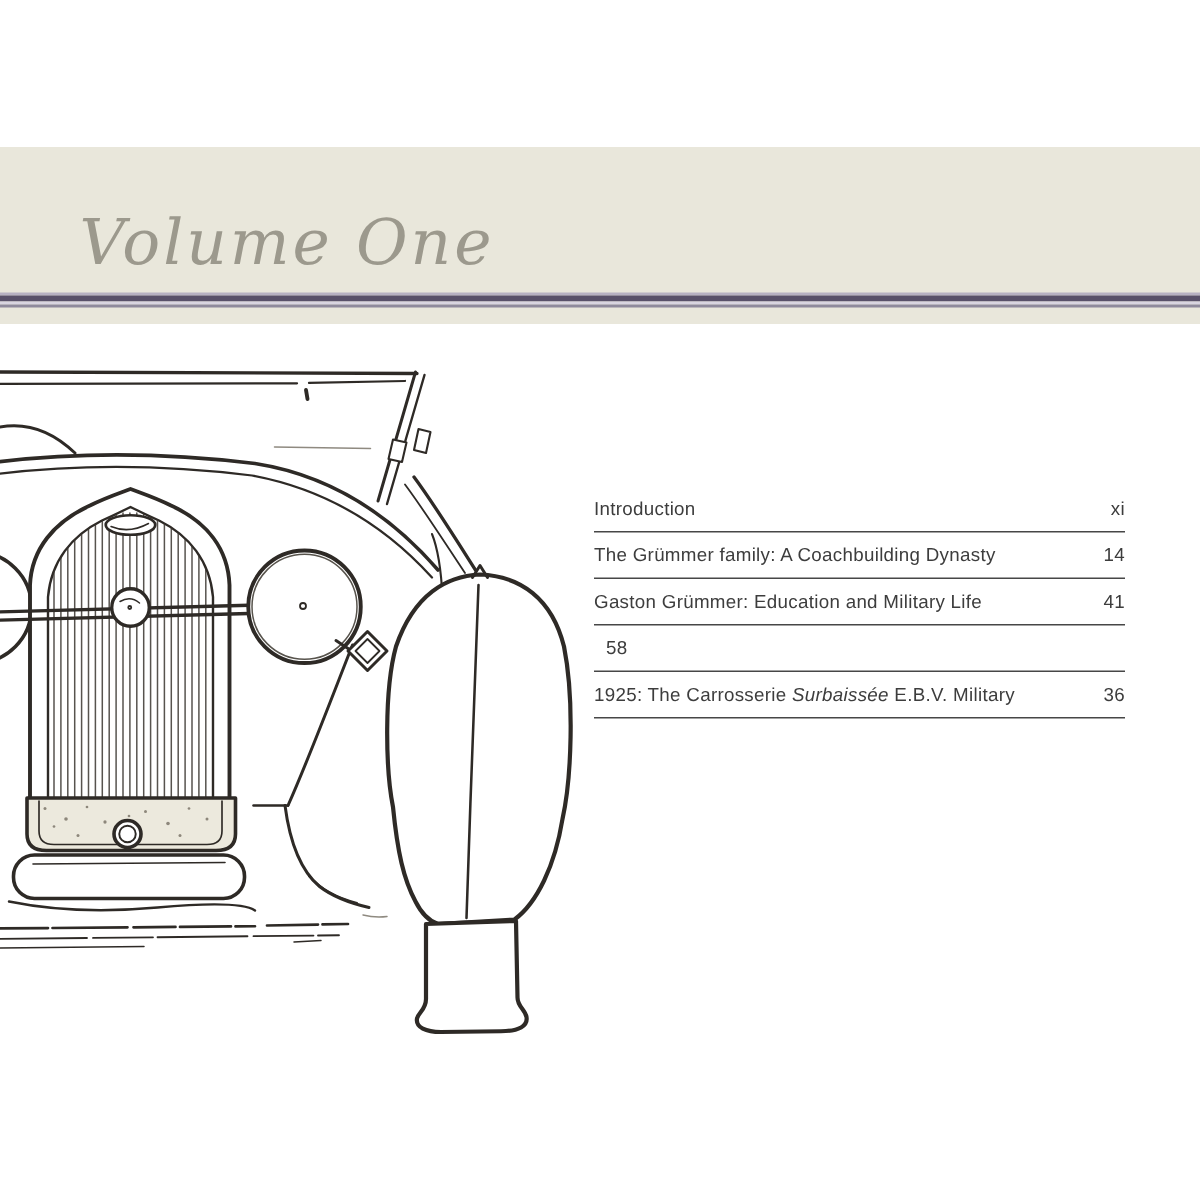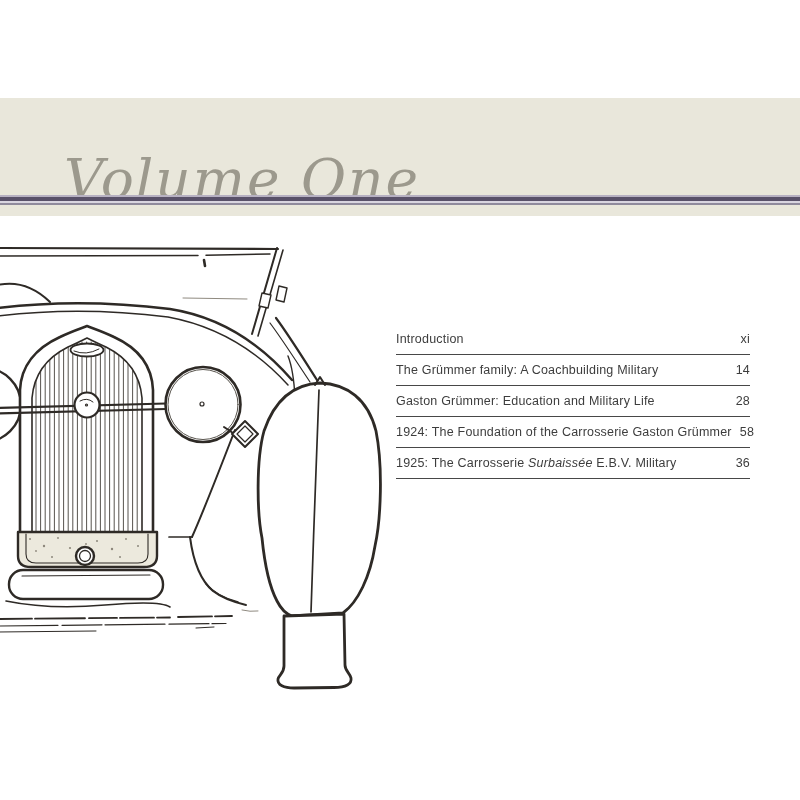--- a/index.html
+++ b/index.html
@@ -1,23 +1,23 @@
 <!DOCTYPE html>
 <html><head>
 <meta charset="utf-8">
 <style>
   html,body{margin:0;padding:0;background:#ffffff;}
   .page{position:relative;width:800px;height:800px;background:#ffffff;overflow:hidden;
         font-family:"Liberation Sans",sans-serif;}
 
   
   .title-band{position:absolute;left:0;top:98px;width:800px;height:118px;background:#e9e7db;}
-  .volume-title{position:absolute;left:52px;top:42px;margin:12px;
+  .volume-title{position:absolute;left:52px;top:42px;margin:1px;
         font-family:"DejaVu Serif","Liberation Serif",serif;font-style:italic;font-weight:400;
-        font-size:55px;line-height:1;color:#9c998d;letter-spacing:2px;}
+        font-size:42px;line-height:1;color:#9c998d;letter-spacing:2px;}
   .rule{position:absolute;left:0;top:97px;width:800px;}
   .rule div{width:800px;}
   .rule-a{height:2px;background:#b7b1c2;}
   .rule-b{height:4px;background:#595169;}
   .rule-c{height:2px;background:#d9d5e0;}
   .rule-d{height:2px;background:#8f8a9c;}
 
   
   .car-sketch{position:absolute;left:0;top:238px;width:392px;height:452px;margin:0;}
   .car-sketch svg{display:block;}
@@ -140,29 +140,28 @@
       </g>
     </svg>
   </figure>
 
   <section class="toc">
     <div class="toc-row">
       <span class="toc-label">Introduction</span>
       <span class="toc-page">xi</span>
     </div>
     <div class="toc-row">
-      <span class="toc-label">The Grümmer family: A Coachbuilding Military</span>
+      <span class="toc-label">The Grümmer family: A Coachbuilding Dynasty</span>
       <span class="toc-page">14</span>
     </div>
     <div class="toc-row">
       <span class="toc-label">Gaston Grümmer: Education and Military Life</span>
-      <span class="toc-page">28</span>
+      <span class="toc-page">41</span>
     </div>
     <div class="toc-row">
-      <span class="toc-label">1924: The Foundation of the Carrosserie Gaston Grümmer</span>
       <span class="toc-page">58</span>
     </div>
     <div class="toc-row">
       <span class="toc-label"><span>1925: The Carrosserie </span><span class="ital">Surbaissée</span><span> E.B.V. Military</span></span>
       <span class="toc-page">36</span>
     </div>
   </section>
 
 </div>
 

